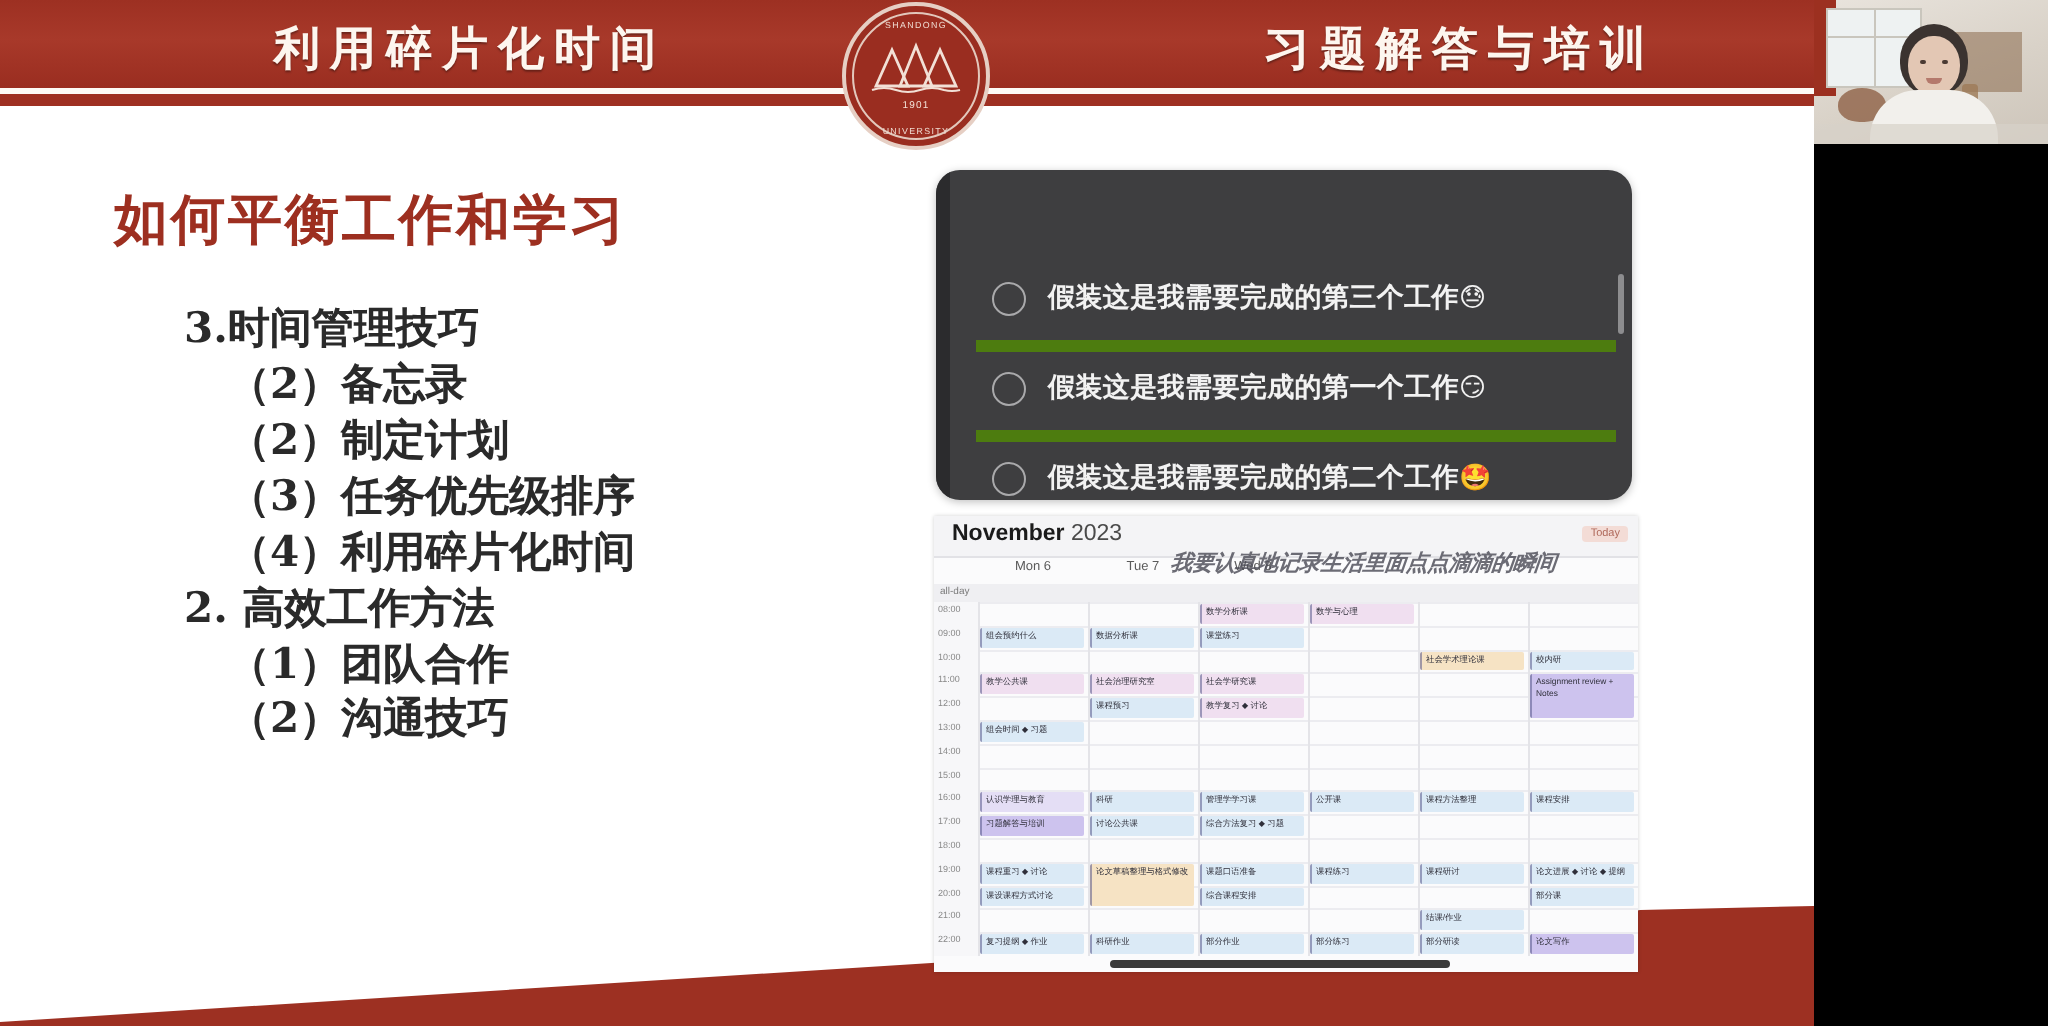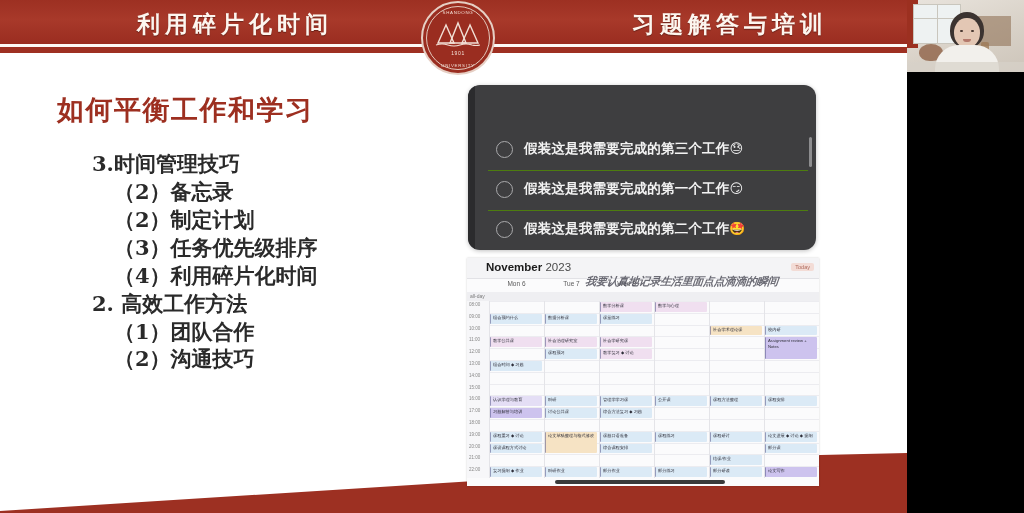--- a/index.html
+++ b/index.html
@@ -54,36 +54,36 @@
   .todo{position:absolute;left:468px;top:85px;width:348px;height:165px;
     background:#3e3e40;border-radius:12px;overflow:hidden;
     box-shadow:0 1px 4px rgba(0,0,0,.25);}
   .todo-strip{position:absolute;left:0;top:0;width:7px;height:165px;background:#2b2b2d;}
   .todo-head{position:absolute;left:24px;top:16px;right:14px;height:24px;}
   .todo-count{position:absolute;left:0;top:2px;color:#cfcfcf;font-size:13px;letter-spacing:.5px;}
   .todo-plus{position:absolute;right:44px;top:-1px;color:#e8e8e8;font-size:22px;line-height:22px;
     font-weight:300;cursor:pointer;}
   .todo-gear{position:absolute;right:4px;top:1px;width:19px;height:19px;cursor:pointer;}
   .todo-list{position:absolute;left:20px;top:46px;right:8px;}
-  .todo-row{position:relative;height:39px;border-bottom:1px solid #4d7c0f;}
+  .todo-row{position:relative;height:39px;border-bottom:6px solid #4d7c0f;}
   .todo-row:last-child{border-bottom:none;}
   .todo-circle{position:absolute;left:8px;top:10px;width:17px;height:17px;border-radius:50%;
     border:1.6px solid #a9a9ab;box-sizing:border-box;cursor:pointer;}
   .todo-text{position:absolute;left:36px;top:9px;color:#f2f2f2;font-size:13.5px;
     font-weight:bold;letter-spacing:.2px;white-space:nowrap;}
   .todo-emoji{font-size:13px;}
   .todo-sb{position:absolute;right:4px;top:52px;width:3px;height:30px;border-radius:2px;
     background:#8d8d8f;cursor:pointer;}
 
   
   .cal{position:absolute;left:467px;top:258px;width:352px;height:228px;
     background:#fbfbfc;overflow:hidden;box-shadow:0 0 2px rgba(0,0,0,.18);}
   .cal-top{position:absolute;left:0;top:0;width:352px;height:20px;background:#f4f4f6;
     border-bottom:1px solid #e2e2e6;}
-  .cal-month{position:absolute;left:19px;top:3px;font-size:11.5px;color:#1b1b1b;}
+  .cal-month{position:absolute;left:9px;top:3px;font-size:11.5px;color:#1b1b1b;}
   .cal-month b{font-weight:bold;}
   .cal-month span{color:#4a4a4a;}
   .cal-today{position:absolute;right:5px;top:5px;font-size:5.5px;color:#b06a5c;
     background:#f3dcd6;border-radius:2px;padding:1px 4px;cursor:pointer;}
   .cal-dayhdr{position:absolute;top:22px;font-size:6.5px;color:#5a5a5a;text-align:center;width:60px;}
   .cal-allday{position:absolute;left:0;top:34px;width:352px;height:9px;background:#efeff2;
     border-bottom:1px solid #dddde2;}
   .cal-allday-lbl{position:absolute;left:3px;top:1px;font-size:5px;color:#7a7a7a;}
   .cal-grid{position:absolute;left:0;top:43px;width:352px;height:177px;}
   .cal-timecol{position:absolute;left:0;top:0;width:22px;height:177px;background:#f7f7f9;

